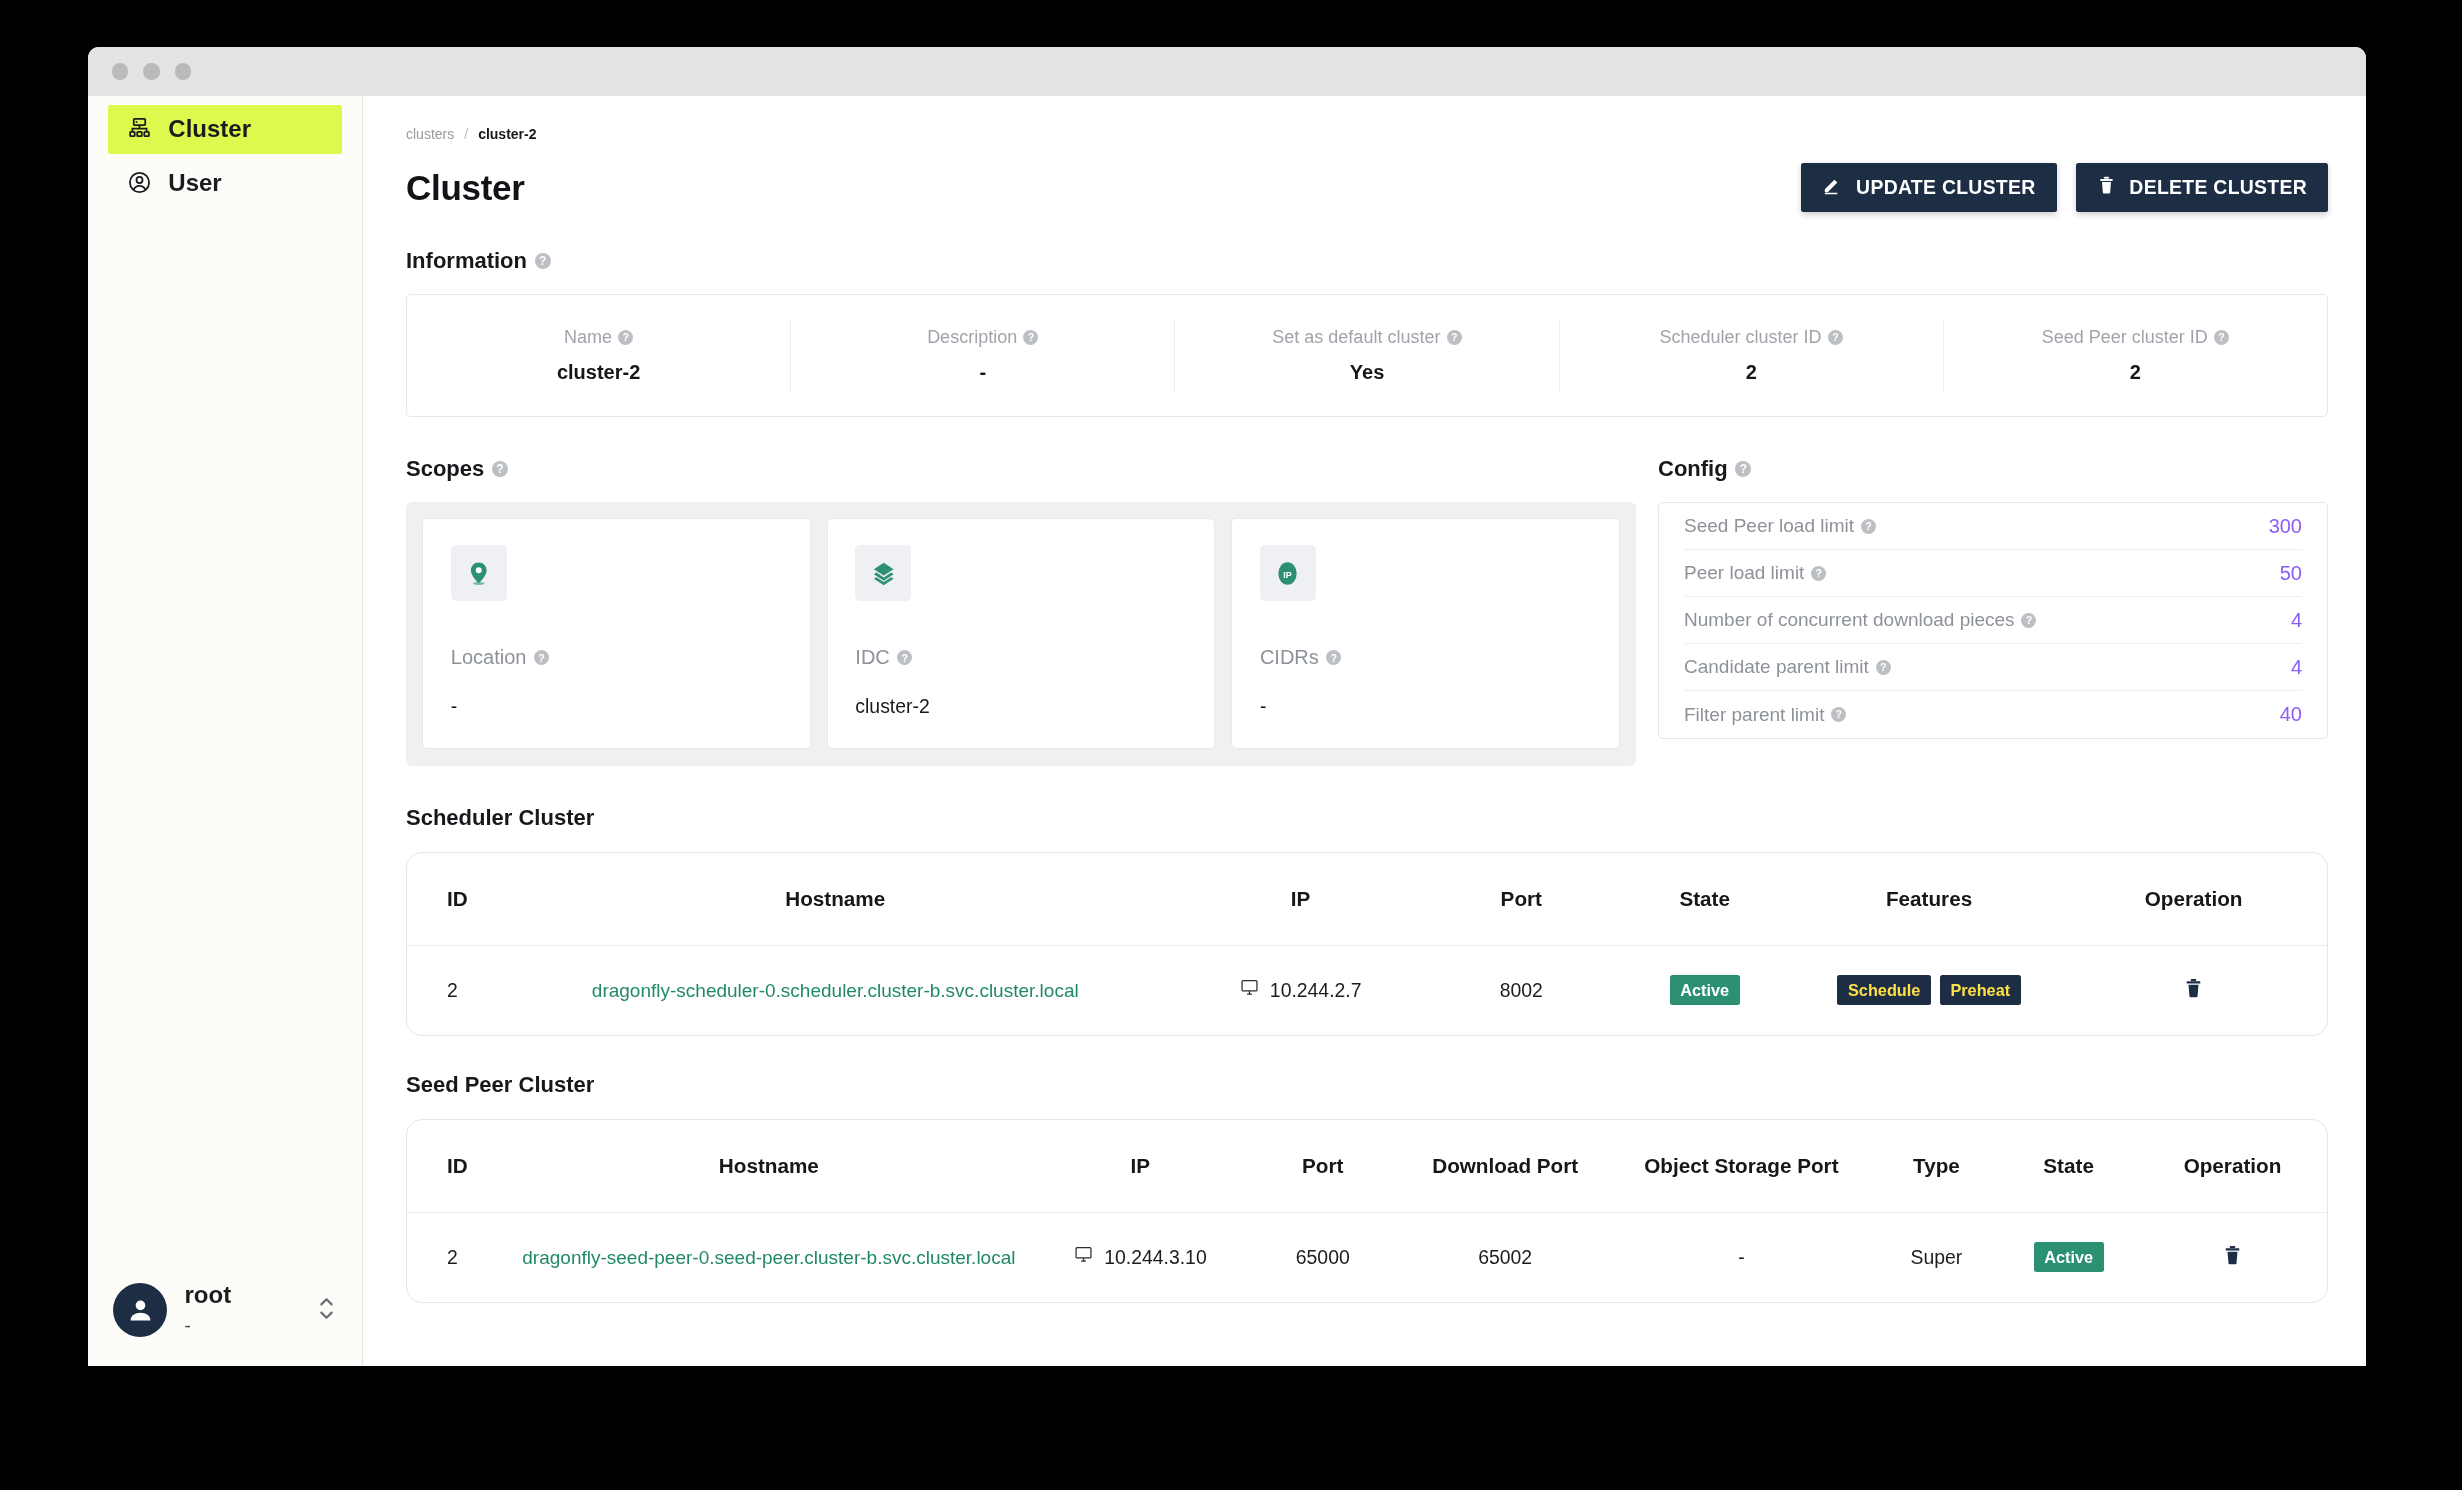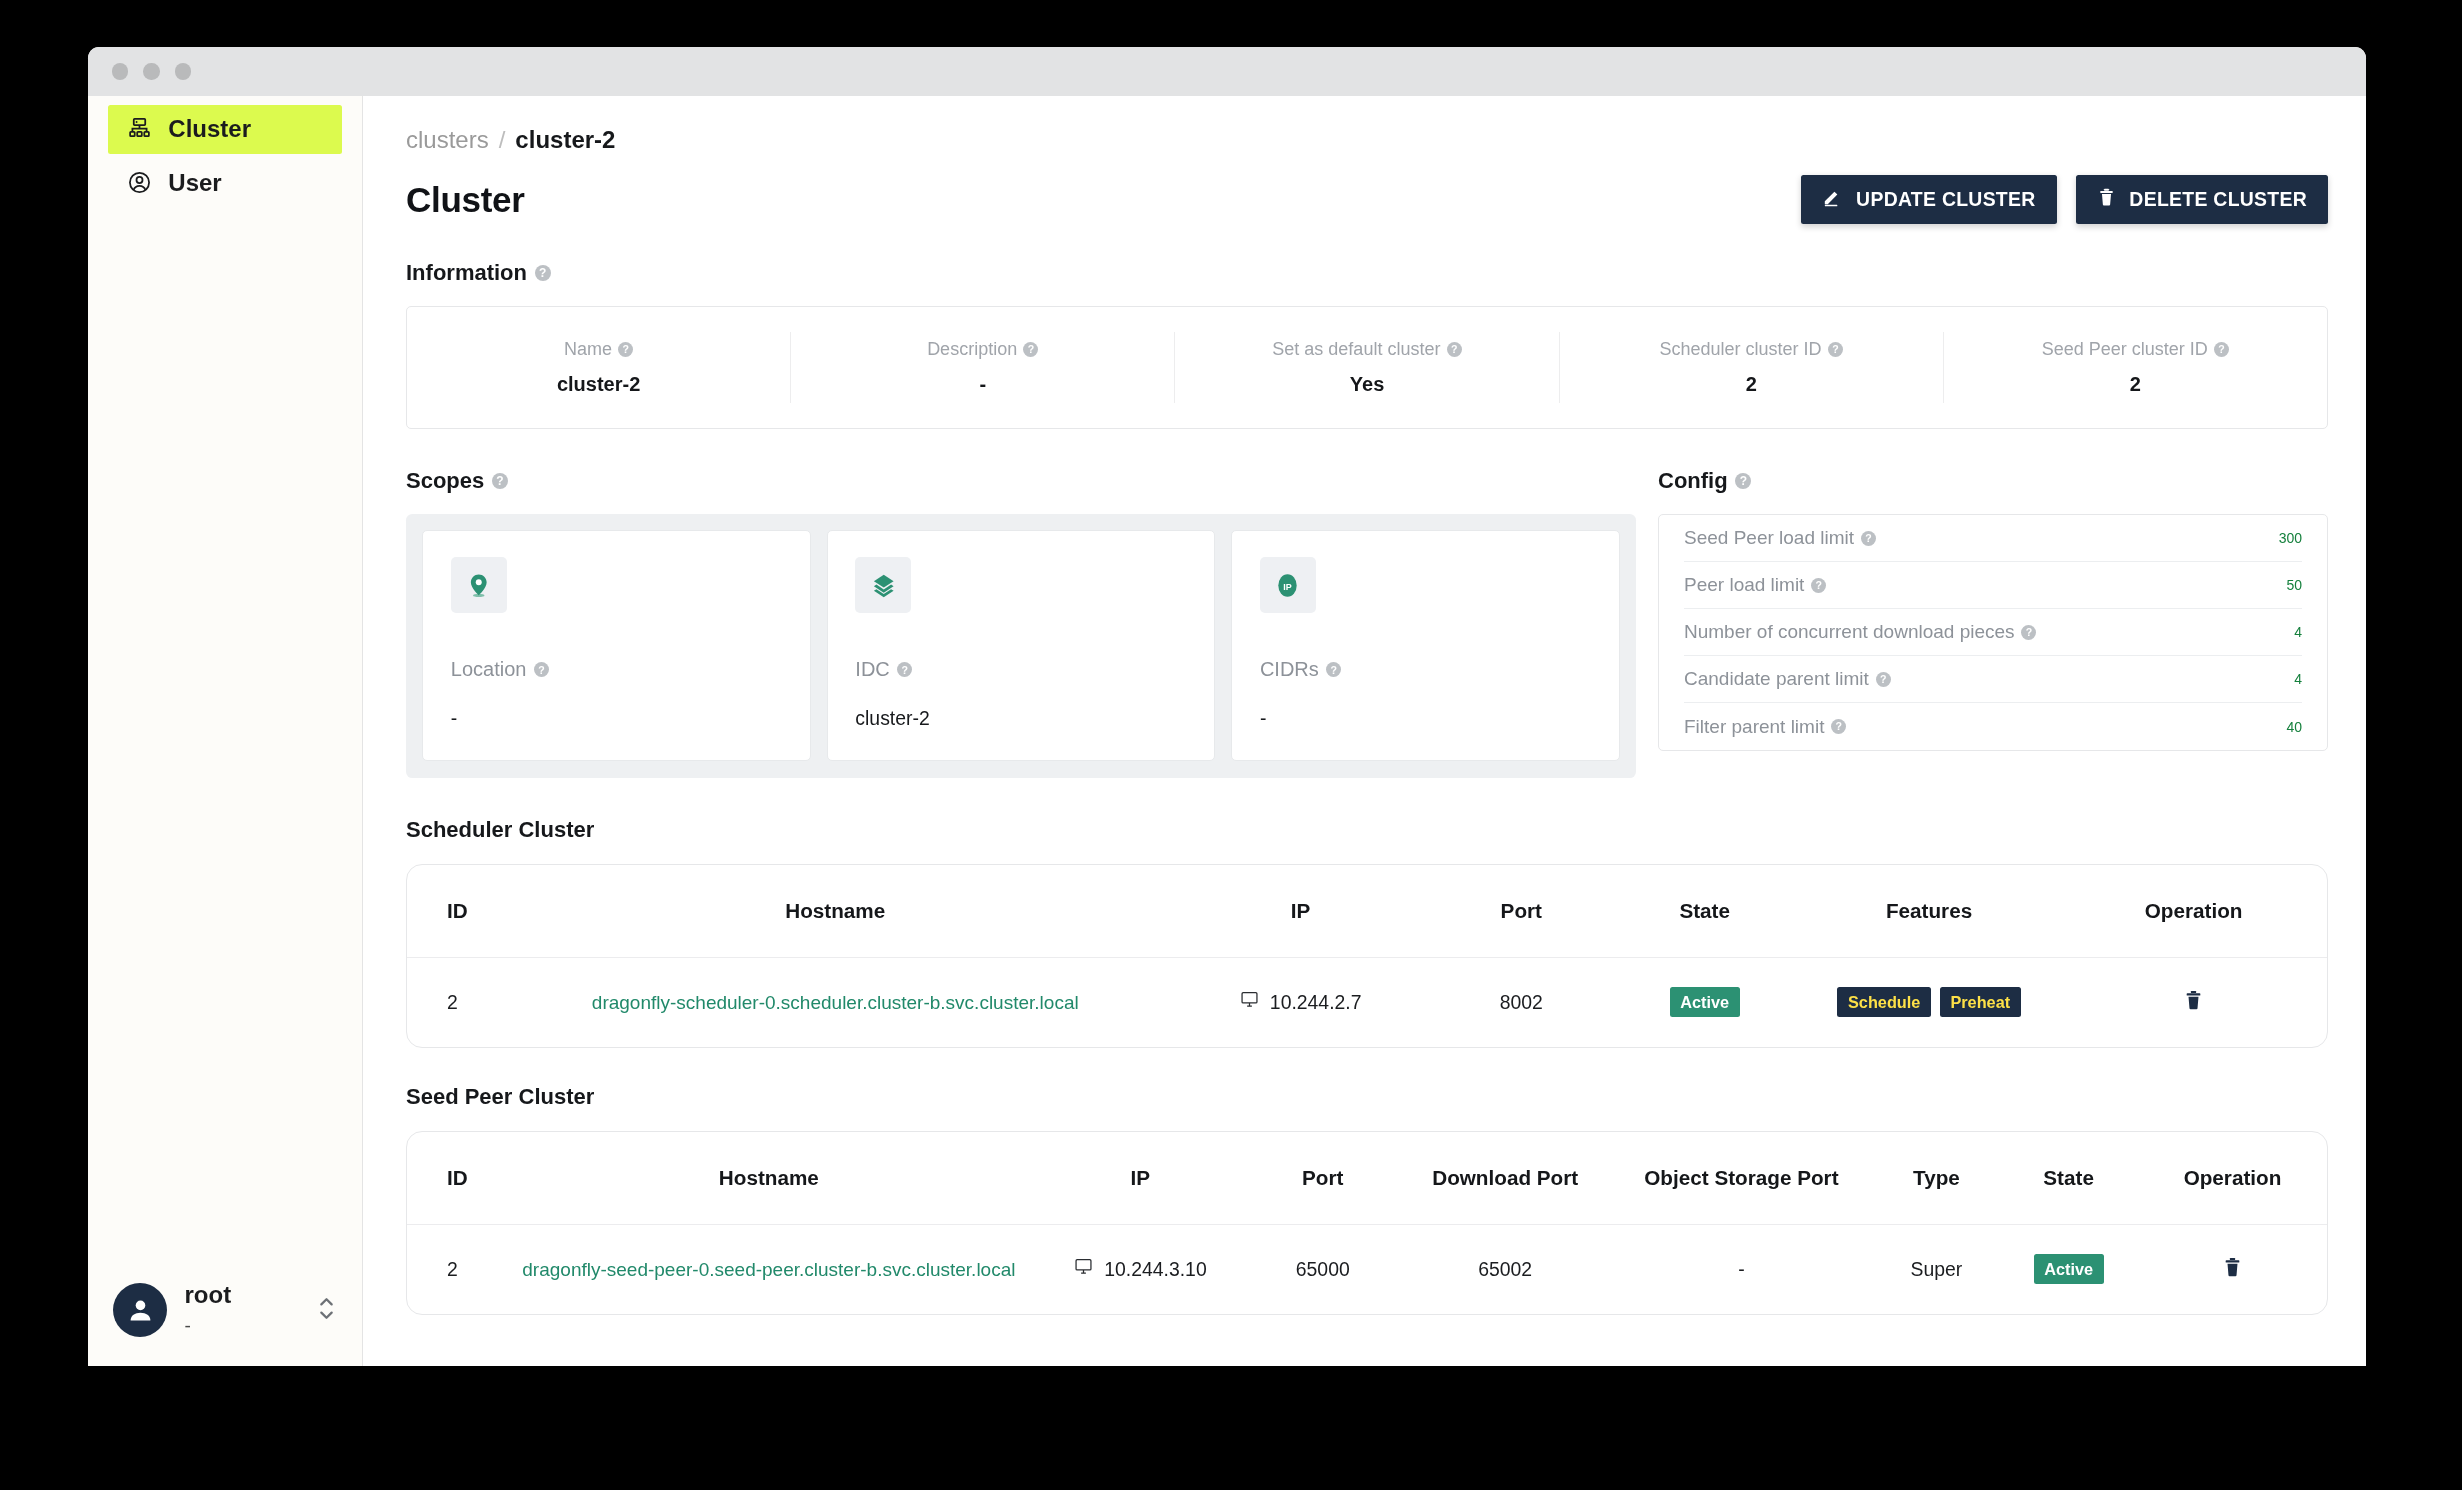--- a/index.html
+++ b/index.html
@@ -129,21 +129,21 @@
     background: #ffffff;
     padding: 30px 38px 0 43px;
     min-width: 0;
     overflow: hidden;
   }
 
   #breadcrumb {
     display: flex;
     align-items: center;
     gap: 10px;
-    font-size: 24px;
+    font-size: 14px;
     margin-bottom: 21px;
   }
   .crumb-muted { color: #9a9a9a; cursor: pointer; }
   .crumb-sep { color: #bdbdbd; }
   .crumb-current { color: #16181b; font-weight: 700; }
 
   #title-row {
     display: flex;
     align-items: center;
     justify-content: space-between;
@@ -295,22 +295,22 @@
   }
   .config-row:last-child { border-bottom: none; }
   .config-label {
     font-size: 19px;
     color: #8d9299;
     display: flex;
     align-items: center;
     gap: 6.9px;
   }
   .config-value {
-    font-size: 14px;
-    color: #15803d;
+    font-size: 20px;
+    color: #8b5cf6;
   }
 
   
   .table-card {
     border: 1.3px solid #e6e7e9;
     border-radius: 16px;
     overflow: hidden;
     margin-bottom: 36px;
   }
   table { width: 100%; border-collapse: collapse; }

